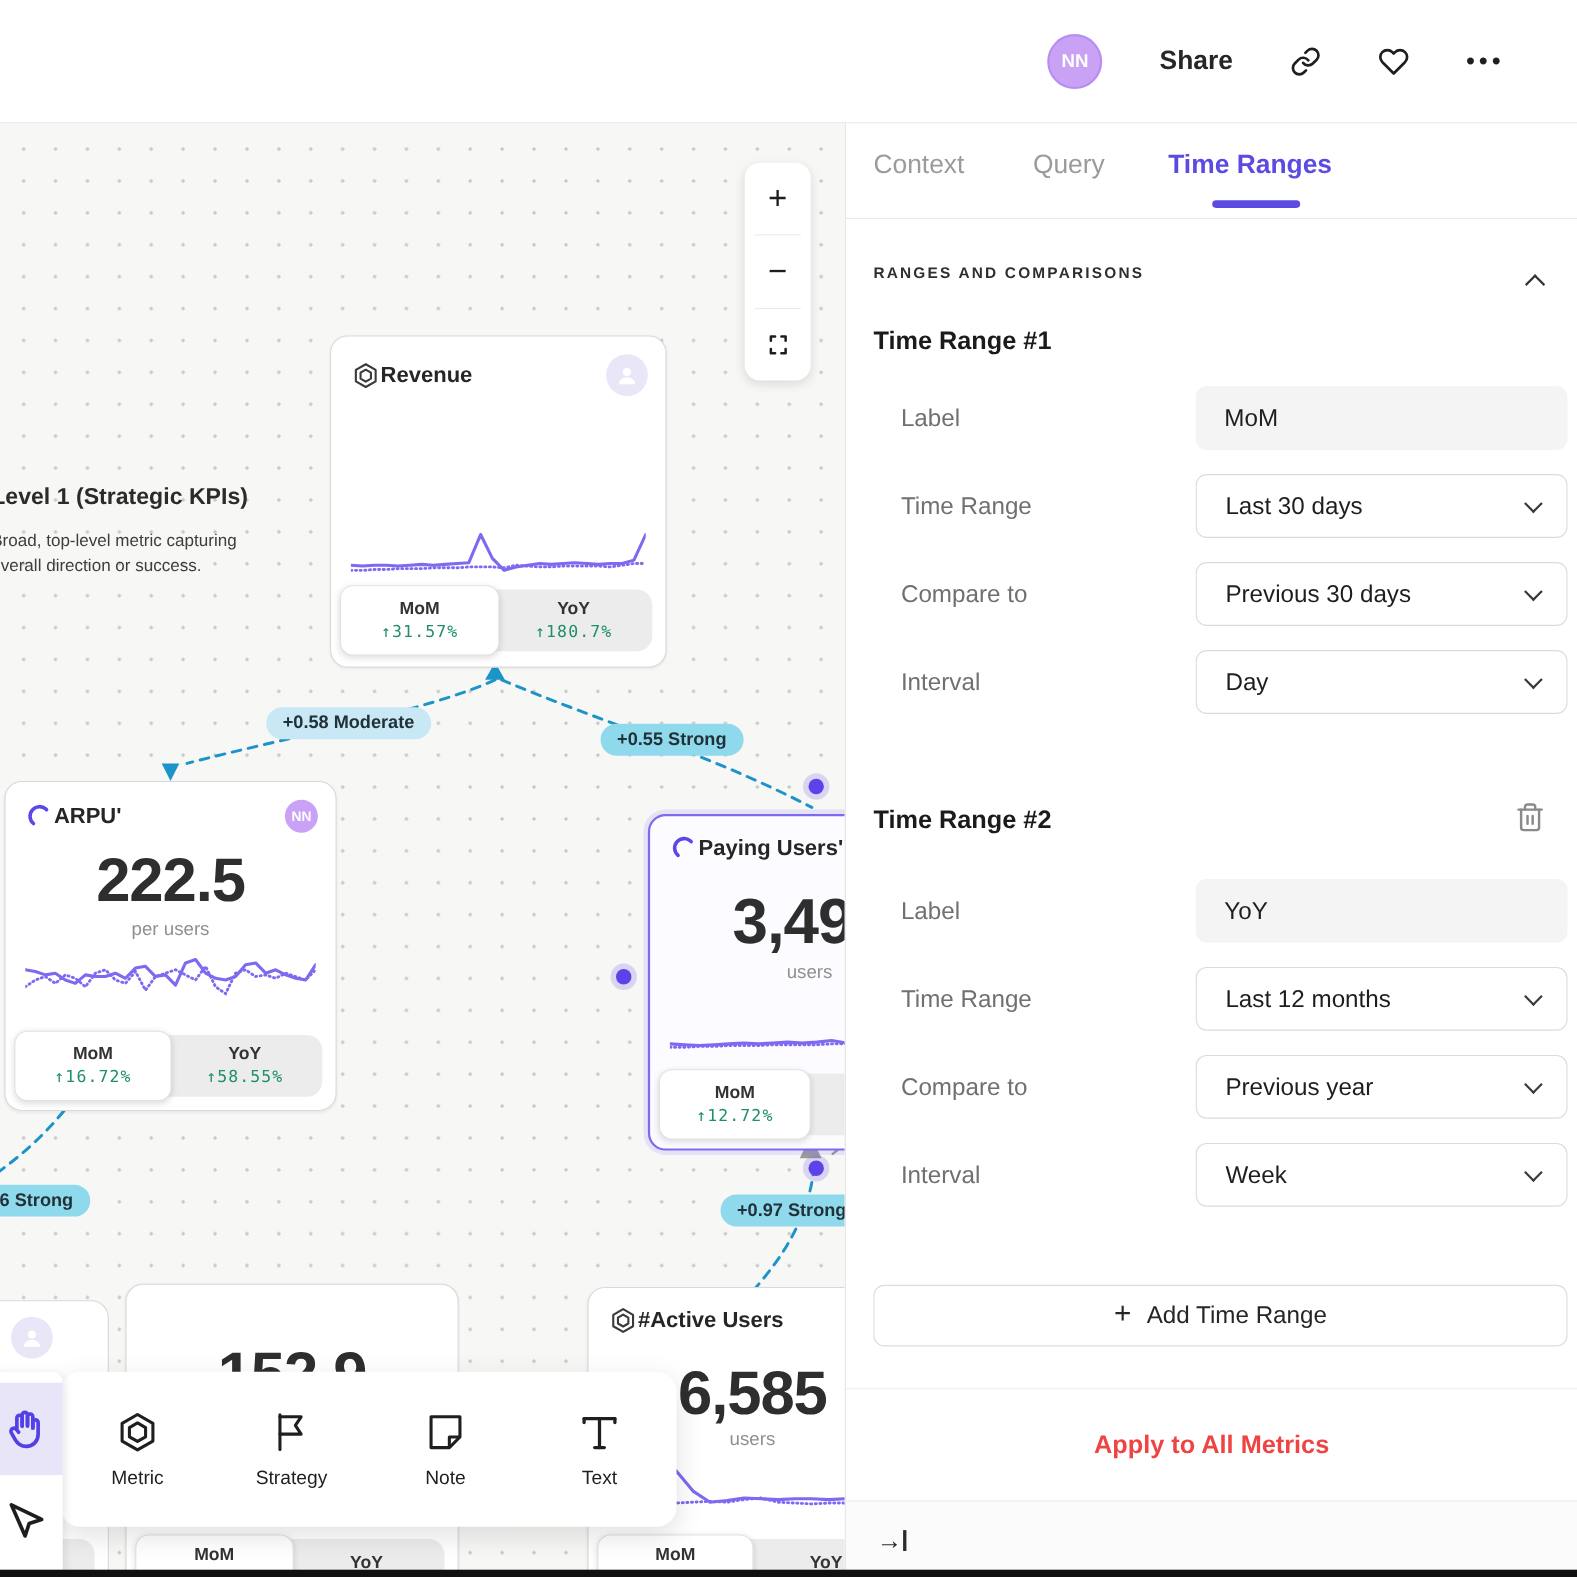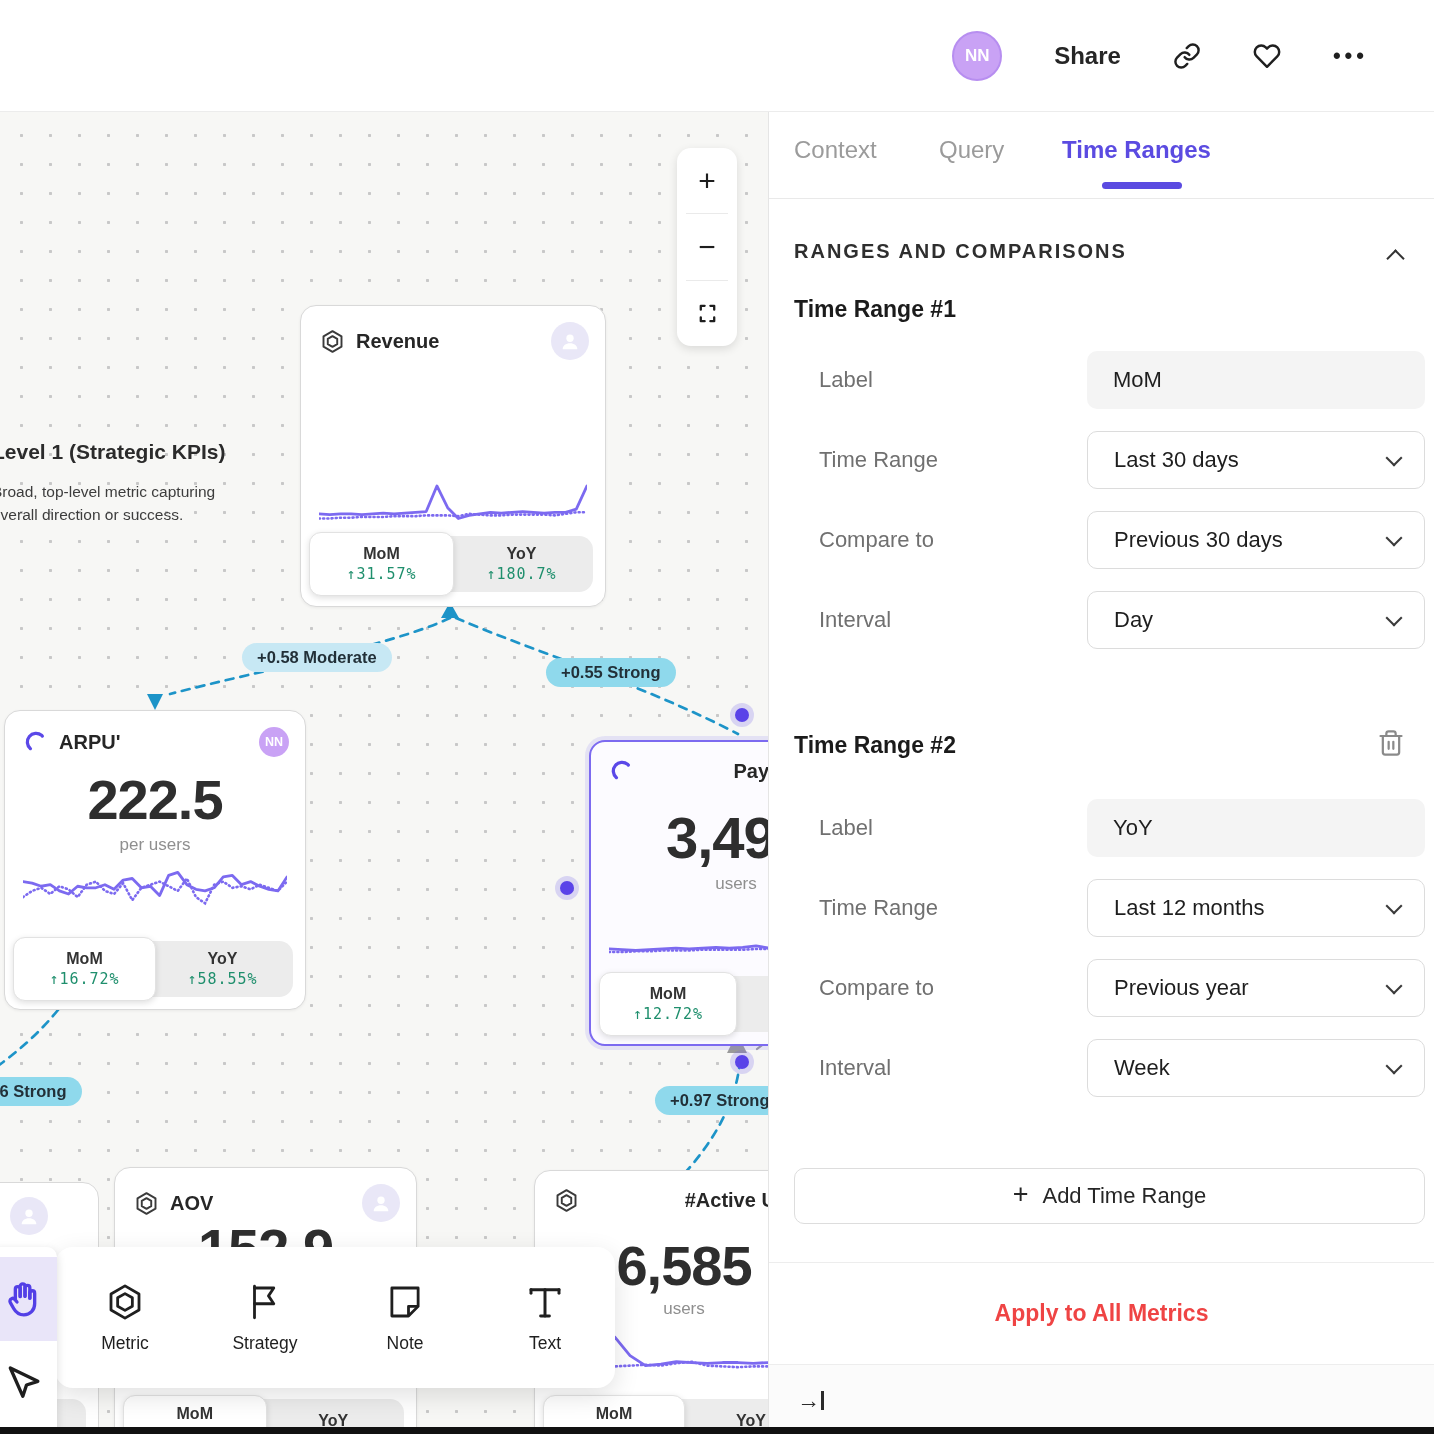--- a/index.html
+++ b/index.html
@@ -36,21 +36,21 @@
   .note p{margin:0;font-size:15.5px;line-height:23px;color:#3D3D3D;}
 
   .handle-dot{position:absolute;width:14px;height:14px;border-radius:50%;background:#5A43E8;
               box-shadow:0 0 0 5px rgba(108,92,231,.22);z-index:4;}
 
   
   .card{position:absolute;background:#fff;border:1px solid #D9D9D9;border-radius:16px;
         box-shadow:0 1px 3px rgba(0,0,0,.06);z-index:3;box-sizing:border-box;}
   .card.selected{border:2px solid #7C6AF0;background:#FCFBFF;
                  box-shadow:0 0 0 4px rgba(124,106,240,.15);}
-  .head{display:flex;align-items:center;gap:10px;padding:16px 16px 0 18px;justify-content:space-between;}
+  .head{display:flex;align-items:center;padding:16px 16px 0 18px;}
   .title{font-size:20px;font-weight:700;color:#262626;white-space:nowrap;}
   .metric-ic{width:27px;height:27px;color:#3A3A3A;flex:0 0 auto;}
   .spin-ic{width:26px;height:26px;color:#5B48E8;flex:0 0 auto;}
   .avatar{width:38px;height:38px;border-radius:50%;background:#E9E7F7;margin-left:auto;
           display:flex;align-items:center;justify-content:center;color:#fff;}
   .nn-badge{width:30px;height:30px;border-radius:50%;background:#C9A2F5;color:#fff;font-size:12.5px;
             font-weight:700;display:flex;align-items:center;justify-content:center;margin-left:auto;}
   .big{position:absolute;left:0;right:0;text-align:center;font-size:56px;font-weight:700;
        color:#2E2E2E;letter-spacing:-1px;white-space:nowrap;}
   .unit{position:absolute;left:0;right:0;text-align:center;font-size:17px;color:#8F8F8F;}
@@ -97,21 +97,21 @@
 
   
   .panel{position:absolute;left:768px;top:112px;width:666px;height:1322px;background:#fff;
          border-left:1px solid #E5E5E5;z-index:8;box-sizing:border-box;}
   .tab{position:absolute;top:24px;font-size:24px;color:#9B9B9B;}
   .tab.active{color:#5B4BE1;font-weight:600;}
   .tab-underline{position:absolute;left:333px;top:70px;width:80px;height:7px;border-radius:4px;
                  background:#5B4BE1;}
   .tabs-border{position:absolute;left:0;right:0;top:86px;height:1px;background:#E9E9E9;}
 
-  .sec-head{position:absolute;left:25px;top:128px;font-size:20px;font-weight:700;
+  .sec-head{position:absolute;left:25px;top:128px;font-size:14px;font-weight:700;
             letter-spacing:2px;color:#2E2E2E;}
   .chev-up{position:absolute;left:620px;top:140px;width:11px;height:11px;border-left:2.5px solid #333;
            border-top:2.5px solid #333;transform:rotate(45deg);}
   .tr-title{position:absolute;left:25px;font-size:23px;font-weight:700;color:#1B1B1B;}
   .trash{position:absolute;left:608px;width:28px;height:28px;color:#8A8A8A;}
   .frow{position:absolute;left:0;width:100%;height:58px;}
   .flabel{position:absolute;left:50px;line-height:58px;font-size:22px;color:#707070;}
   .fctl{position:absolute;left:318px;width:338px;height:58px;box-sizing:border-box;border-radius:10px;
         font-size:22px;font-weight:500;color:#1E1E1E;display:flex;align-items:center;padding:0 26px;}
   .fctl.input{background:#F4F4F4;}
@@ -270,33 +270,20 @@
             <path d="M4 21c0-4 3.6-6.5 8-6.5s8 2.5 8 6.5z"></path>
         </svg>
       </span>
       <div class="chips">
 
         <div class="chip"></div>
       </div>
     </div>
 
     <div class="card" style="left:114px;top:1055px;width:303px;height:400px;">
-      <div class="head">
-        <svg class="metric-ic" viewBox="0 0 24 24" fill="none" stroke="currentColor" stroke-width="1.7" stroke-linejoin="round">
-          <polygon points="12,2.8 20,7.4 20,16.6 12,21.2 4,16.6 4,7.4"></polygon>
-          <polygon points="12,7.2 16.2,9.6 16.2,14.4 12,16.8 7.8,14.4 7.8,9.6"></polygon>
-        </svg>
-        <span class="title">AOV</span>
-        <span class="avatar">
-          <svg width="22" height="22" viewBox="0 0 24 24" fill="#fff">
-            <circle cx="12" cy="9" r="4"></circle>
-              <path d="M4 21c0-4 3.6-6.5 8-6.5s8 2.5 8 6.5z"></path>
-          </svg>
-        </span>
-      </div>
       <div class="big" style="top:48px;">152.9</div>
       <div class="chips" style="top:231px;height:70px;">
         <div class="chip sel" style="justify-content:flex-start;padding-top:9px;">
           <span class="cl">MoM</span>
         </div>
         <div class="chip" style="justify-content:flex-start;padding-top:13px;">
           <span class="cl">YoY</span>
         </div>
       </div>
     </div>

